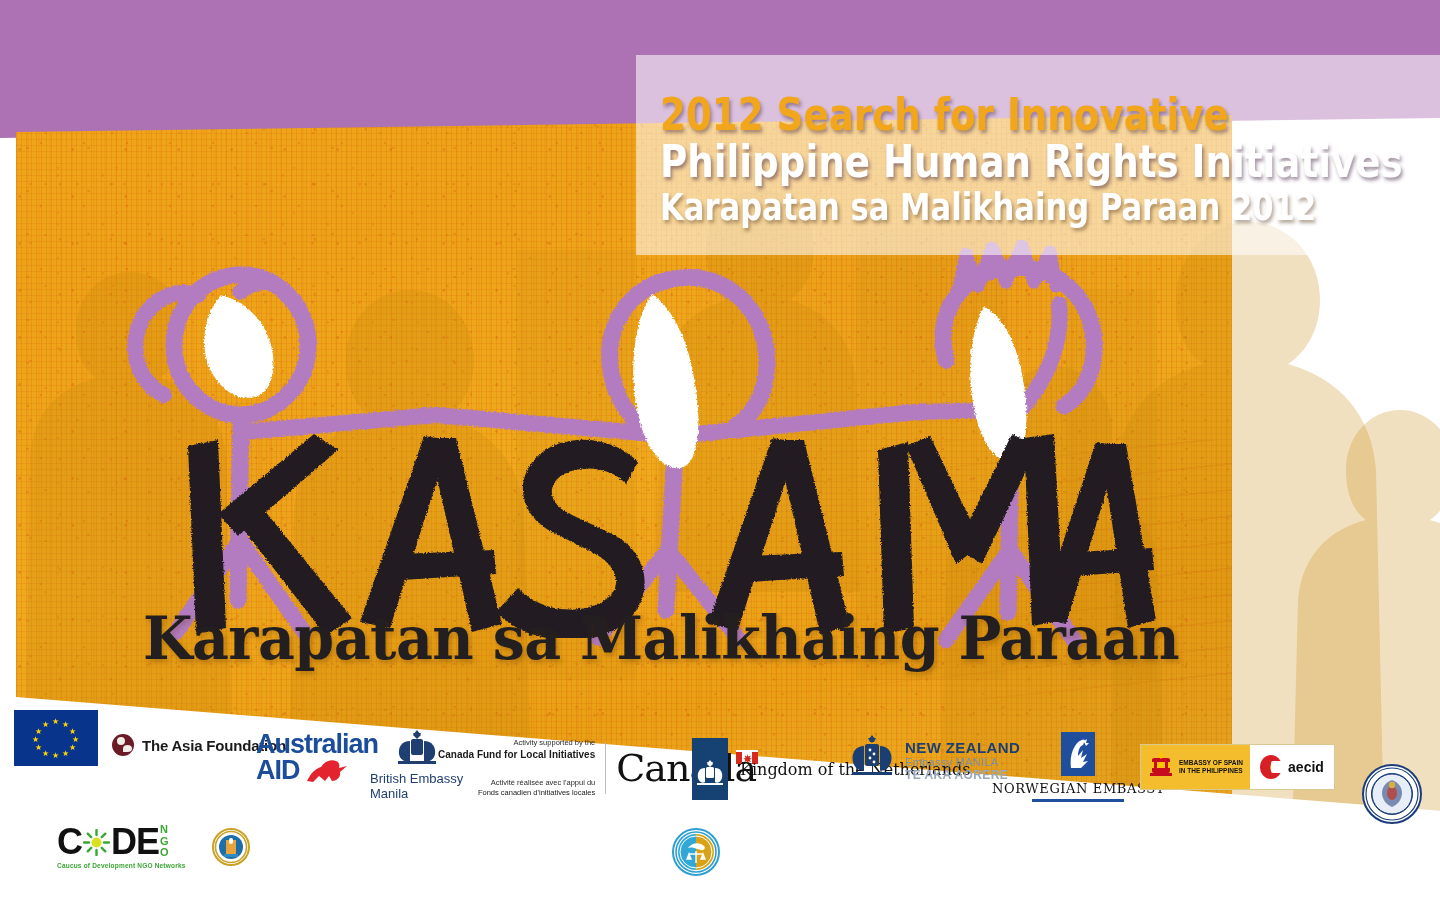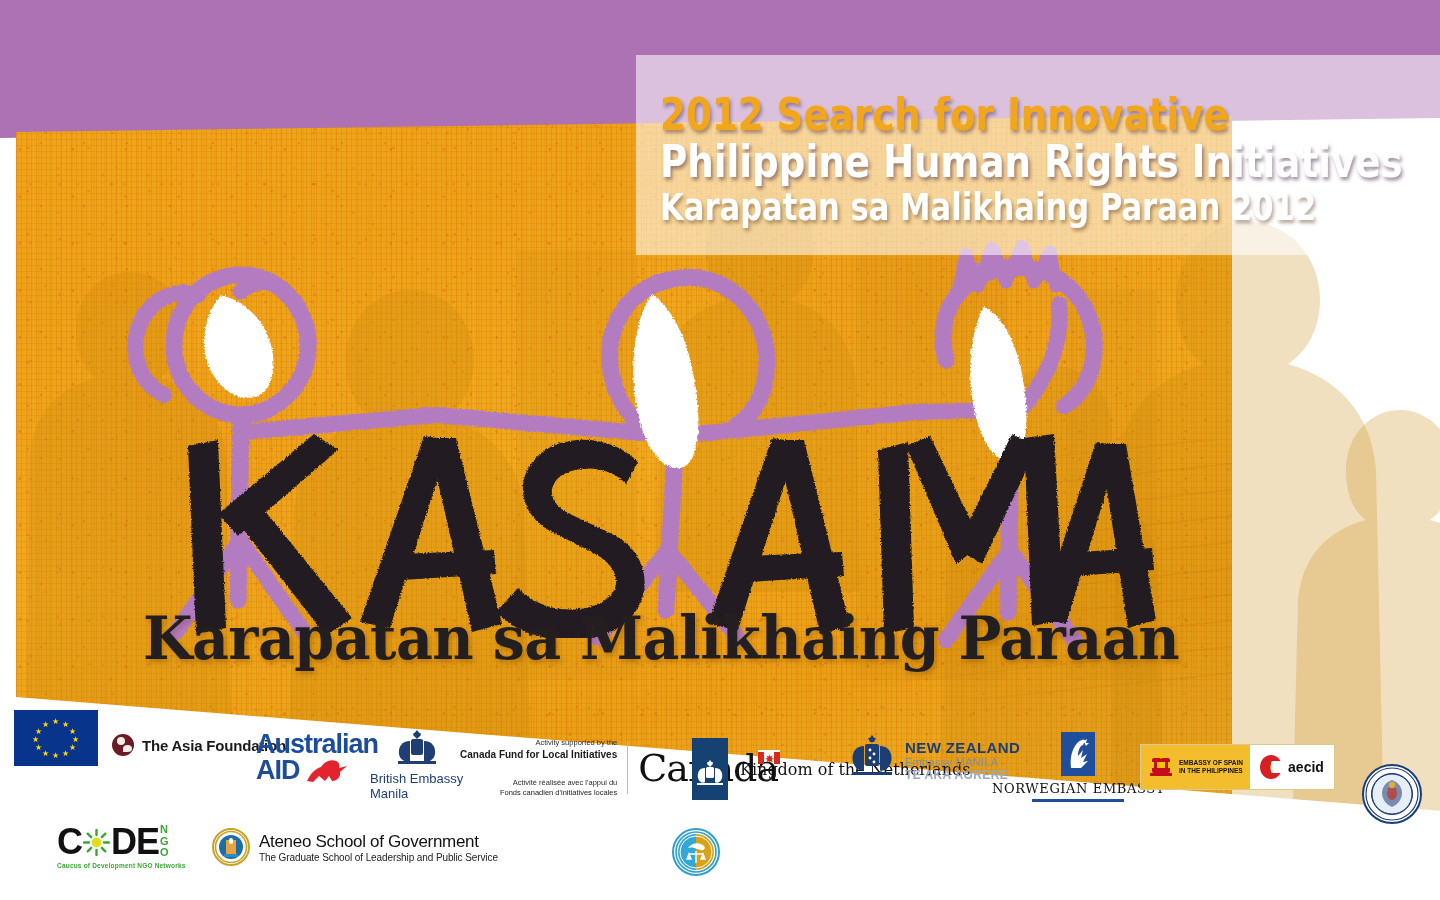--- a/index.html
+++ b/index.html
@@ -358,21 +358,21 @@
             <circle cx="13" cy="18" r="2.2"></circle>
             <circle cx="37" cy="18" r="2.2"></circle>
             <path d="M21 5 h8 l-2 3 h-4z"></path>
           </g>
         </svg>
       </div>
       <div class="lbl" style="font-size:13px;color:#1f3f73;margin-top:4px;line-height:1.15;">British Embassy</div>
       <div class="lbl" style="font-size:13px;color:#1f3f73;line-height:1.15;text-align:left;">Manila</div>
     </div>
 
-    <div class="logo" style="left:460px;top:38px;display:flex;align-items:center;gap:10px;">
+    <div class="logo" style="left:438px;top:38px;display:flex;align-items:center;gap:10px;">
       <div style="text-align:right;">
         <div class="lbl" style="font-size:7.5px;line-height:1.35;color:#2c2c2c;">Activity supported by the</div>
         <div class="lbl" style="font-size:10px;font-weight:700;line-height:1.35;color:#1a1a1a;">Canada Fund for Local Initiatives</div>
         <div class="lbl" style="font-size:7.5px;line-height:1.35;color:#2c2c2c;margin-top:16px;">Activité réalisée avec l'appui du</div>
         <div class="lbl" style="font-size:7.5px;font-weight:400;line-height:1.35;color:#1a1a1a;">Fonds canadien d'initiatives locales</div>
       </div>
       <div style="width:1px;height:52px;background:#bbb;"></div>
       <div style="position:relative;">
         <span style="font-family:'DejaVu Serif','Liberation Serif',serif;font-size:38px;color:#111;letter-spacing:-1px;">Canada</span>
         <span style="position:absolute;right:-2px;top:4px;width:22px;height:12px;background:#fff;display:inline-block;">
@@ -513,24 +513,20 @@
     <div class="logo" style="left:212px;top:128px;display:flex;align-items:center;gap:9px;">
       <div class="ateneo-seal">
         <div class="ateneo-seal-in"></div>
         <svg width="34" height="34" viewBox="0 0 34 34" style="position:absolute;left:0;top:0;">
           <circle cx="17" cy="17" r="15.5" fill="none" stroke="#c9a227" stroke-width="1.6"></circle>
           <rect x="12" y="10" width="10" height="16" fill="#e8a33d"></rect>
           <rect x="15" y="8" width="4" height="6" rx="2" fill="#ffffff"></rect>
           <path d="M10 24 h14 v3 h-14z" fill="#2f8bc4"></path>
         </svg>
       </div>
-      <div>
-        <div class="lbl" style="font-size:17px;color:#111;letter-spacing:-.3px;">Ateneo School of Government</div>
-        <div class="lbl" style="font-size:10px;color:#222;letter-spacing:-.1px;">The Graduate School of Leadership and Public Service</div>
-      </div>
     </div>
 
 
     <div class="logo" style="left:672px;top:128px;">
       <div class="chr-seal">
         <div class="chr-left"></div>
         <div class="chr-right"></div>
         <svg width="44" height="44" viewBox="0 0 44 44" style="position:absolute;left:0;top:0;">
           <circle cx="22" cy="22" r="20" fill="none" stroke="#2f9fd0" stroke-width="1.6"></circle>
           <circle cx="22" cy="22" r="16" fill="none" stroke="#ffffff" stroke-width="1"></circle>

